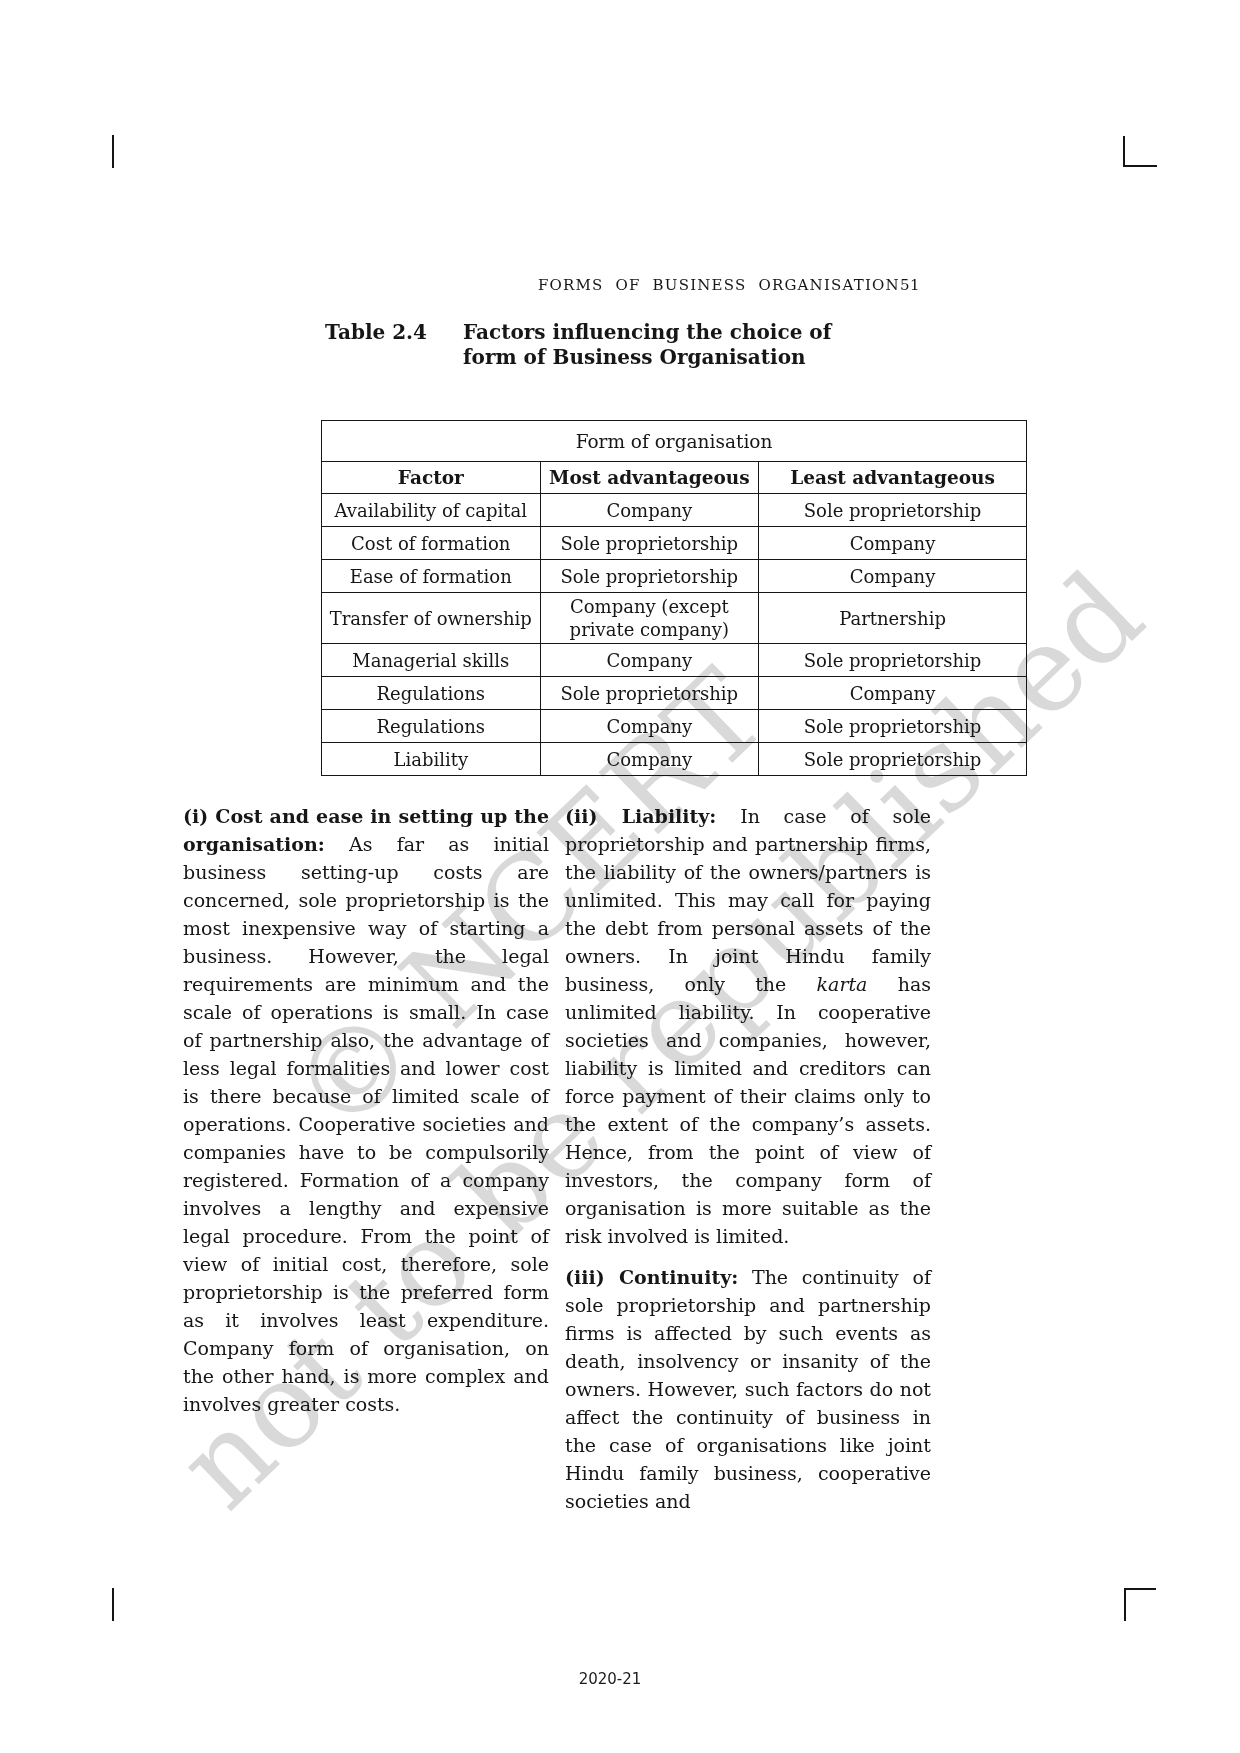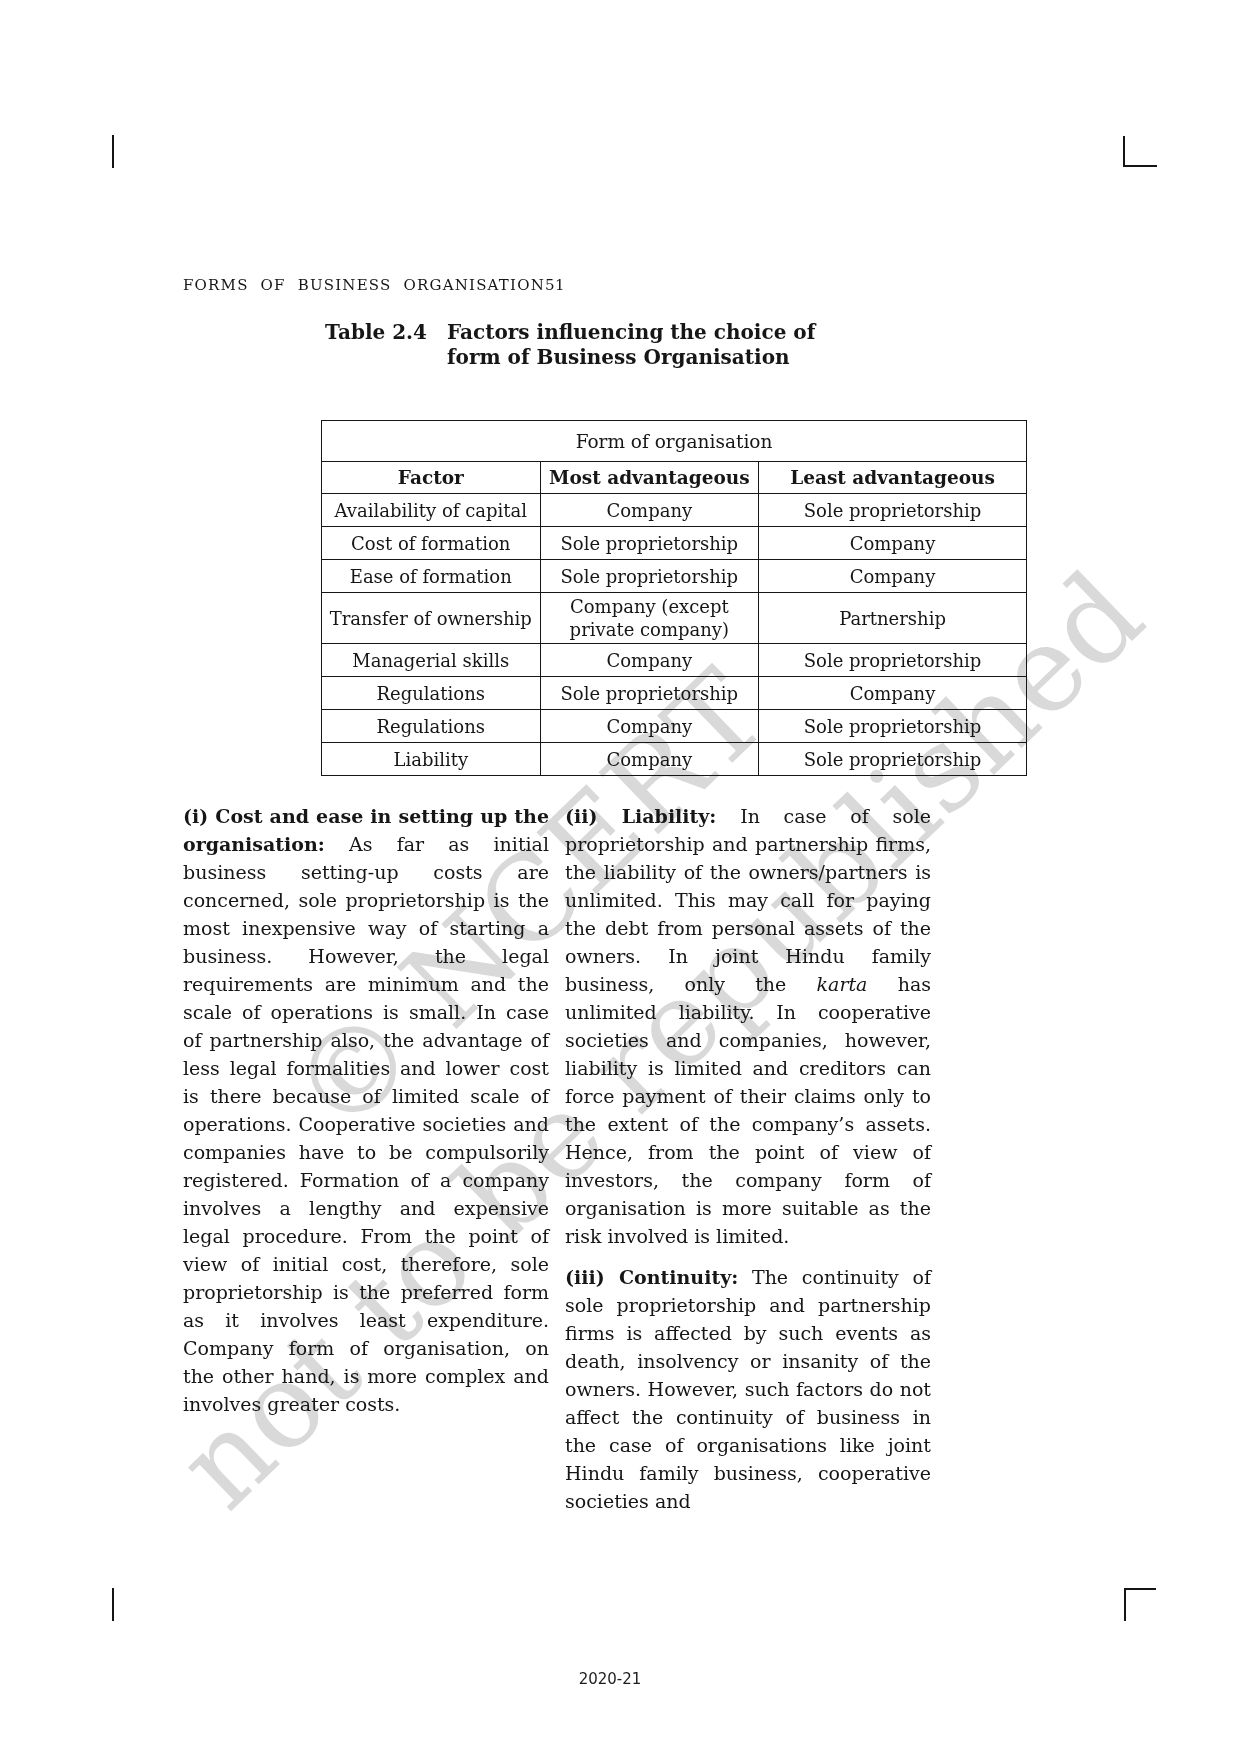--- a/index.html
+++ b/index.html
@@ -26,29 +26,29 @@
   .mark-tl      { left:112px;  top:135px;  width:2px;  height:33px; }
   .mark-tr-v    { left:1123px; top:136px;  width:2px;  height:31px; }
   .mark-tr-h    { left:1123px; top:165px;  width:34px; height:2px; }
   .mark-bl      { left:112px;  top:1588px; width:2px;  height:33px; }
   .mark-br-h    { left:1124px; top:1588px; width:32px; height:2px; }
   .mark-br-v    { left:1124px; top:1588px; width:2px;  height:33px; }
 
   
   .runhead {
     position:absolute; left:183px; top:276px; width:737px;
-    display:flex; justify-content:flex-start; align-items:baseline;
+    display:flex; justify-content:flex-end; align-items:baseline;
     font-size:15px; letter-spacing:1.2px; word-spacing:6px;
   }
   .runhead .pagenum { letter-spacing:0.5px; word-spacing:normal; }
 
   
   .caption {
     position:absolute; left:325px; top:320px;
-    display:flex; gap:20px;
+    display:flex; gap:36px;
     font-weight:bold; font-size:20px; line-height:25px;
   }
 
   
   table.orgtable {
     position:absolute; left:321px; top:420px; width:706px;
     border-collapse:collapse; table-layout:fixed;
     font-size:18px;
   }
   table.orgtable col.c1 { width:31%; }

